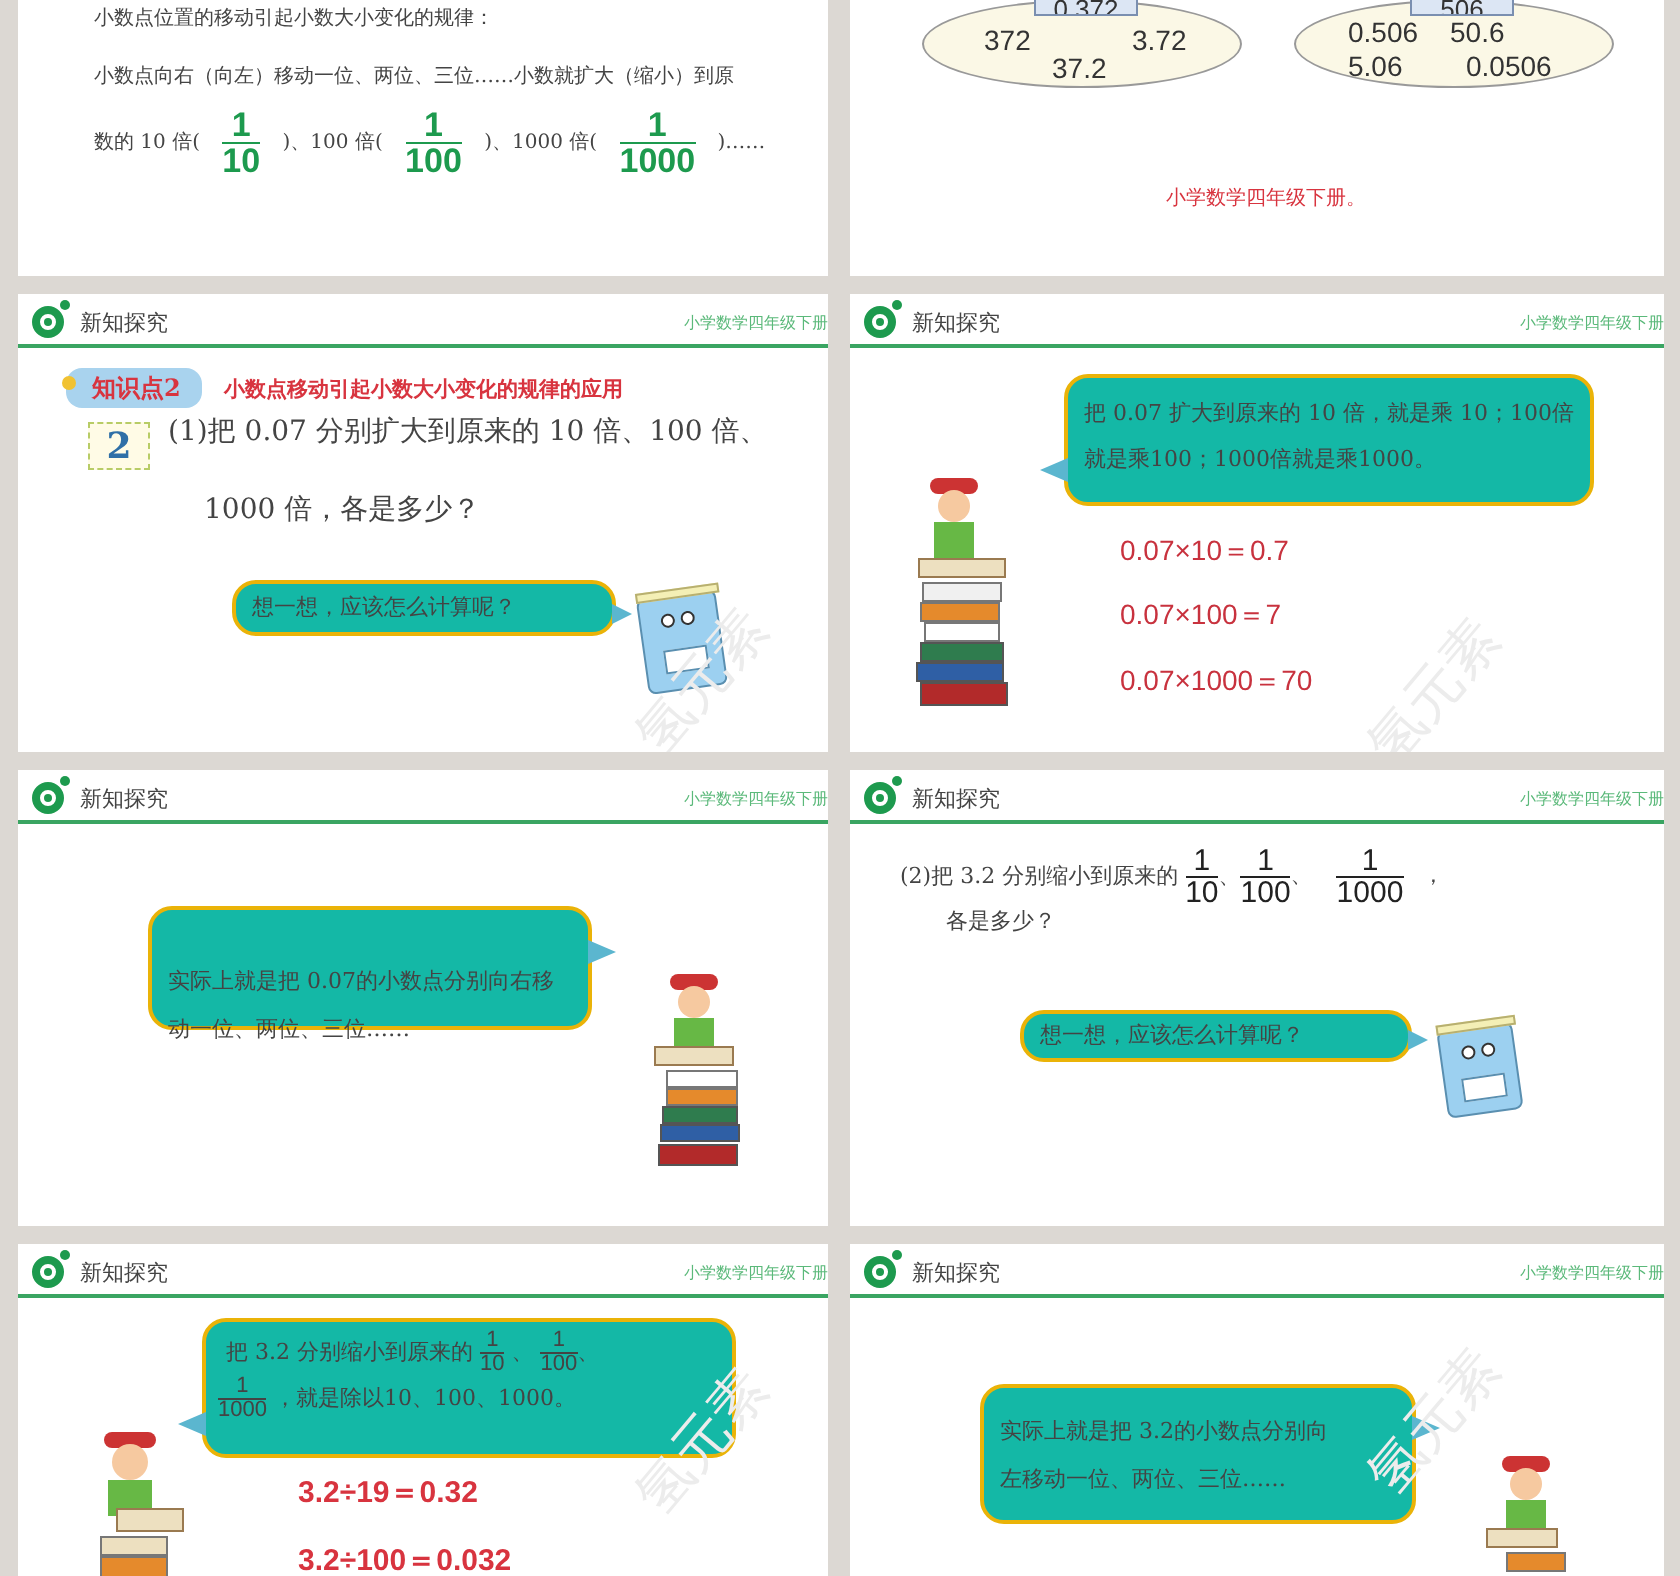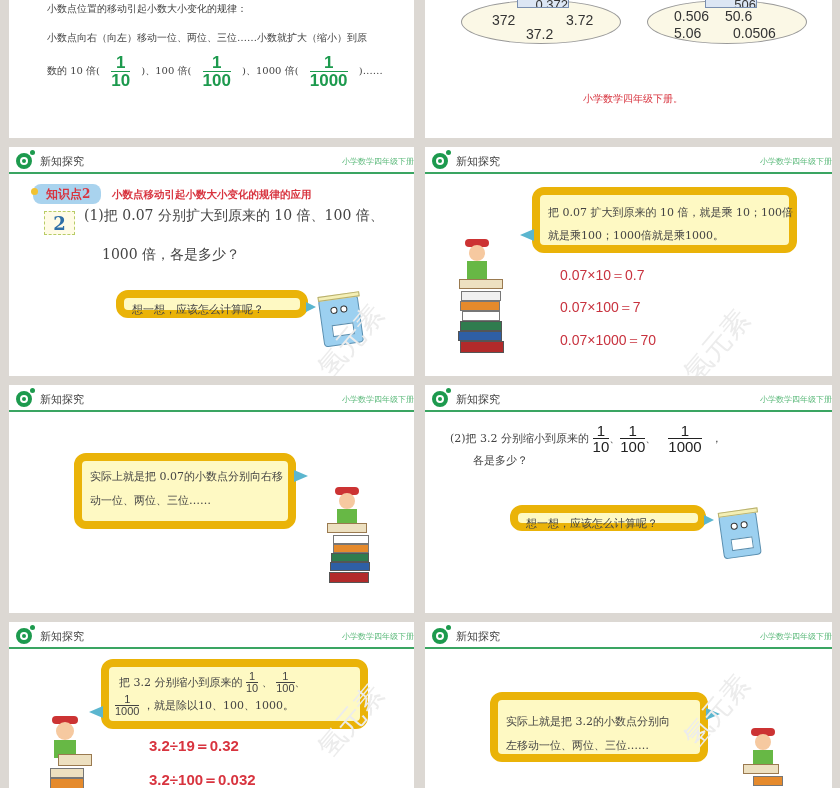--- a/index.html
+++ b/index.html
@@ -9,25 +9,25 @@
 .logo{position:absolute;left:7px;top:6px;width:16px;height:16px;border-radius:50%;border:4px solid #1d9a4e;background:#fff}
 .logo::after{content:"";position:absolute;left:2px;top:2px;width:4px;height:4px;border-radius:50%;background:#1d9a4e}
 .logo-dot{position:absolute;left:21px;top:3px;width:5px;height:5px;border-radius:50%;background:#1d9a4e}
 .hdr-title{position:absolute;left:31px;top:7px;font-size:11px;color:#444}
 .hdr-sub{position:absolute;right:0;top:9px;font-size:8px;color:#5bb97a}
 .txt{position:absolute;font-size:10.5px;color:#444;white-space:nowrap}
 .frac{display:inline-block;vertical-align:middle;text-align:center;font-family:"Liberation Sans",sans-serif;line-height:1}
 .frac .n{display:block;border-bottom:1.5px solid currentColor;padding:0 2px}
 .frac .d{display:block}
 .green{color:#1d9a4e;font-weight:bold}
-.bubble{position:absolute;border:8px solid #eab308;border-radius:12px;background:#fef9c3;font-size:12px;color:#444;line-height:22px;padding:8px 10px}
+.bubble{position:absolute;border:2px solid #eab308;border-radius:12px;background:#14b8a6;font-size:12px;color:#444;line-height:22px;padding:8px 10px}
 .red{color:#d8343f}
 .eq{position:absolute;font-family:"Liberation Sans",sans-serif;font-size:14px;color:#c8323e}
 .ellipse{position:absolute;border:1px solid #999;border-radius:50%;background:#fbf8e6;font-family:"Liberation Sans",sans-serif;font-size:14px;color:#333}
-.tag{position:absolute;background:#dce6f4;border:1px solid #7a8fb0;font-family:"Liberation Sans",sans-serif;font-size:13px;color:#333;text-align:right;line-height:10px;height:9px}
+.tag{position:absolute;background:#dce6f4;border:1px solid #7a8fb0;font-family:"Liberation Sans",sans-serif;font-size:13px;color:#333;text-align:center;line-height:10px;height:9px}
 .girl{position:absolute}
 .bookchar{position:absolute}
 .wm{position:absolute;color:#ececec;font-size:28px;transform:rotate(-50deg);pointer-events:none}
 </style>
 </head>
 <body>
 
 <div class="panel" style="left:9px;top:0;width:405px;height:138px">
   <div class="txt" style="left:38px;top:31px;font-size:10px">小数点向右（向左）移动一位、两位、三位……小数就扩大（缩小）到原</div>
   <div class="txt" style="left:38px;top:2px;font-size:10px">小数点位置的移动引起小数大小变化的规律：</div>
@@ -117,21 +117,21 @@
   <div class="wm" style="left:250px;top:180px">氢元素</div>
 </div>
 
 <div class="panel" style="left:9px;top:385px;width:405px;height:228px">
   <div class="hdr">
     <div class="logo"></div>
       <div class="logo-dot"></div>
     <div class="hdr-title">新知探究</div>
     <div class="hdr-sub">小学数学四年级下册</div>
   </div>
-  <div class="bubble" style="left:65px;top:68px;width:222px;height:76px;padding:4px 8px;font-size:11px;line-height:24px">
+  <div class="bubble" style="left:65px;top:68px;width:222px;height:62px;padding:24px 8px;font-size:11px;line-height:24px">
     <div style="white-space:nowrap">实际上就是把 0.07的小数点分别向右移</div>
     <div style="white-space:nowrap">动一位、两位、三位……</div>
   </div>
   <div style="position:absolute;left:285px;top:85px;width:0;height:0;border-top:6px solid transparent;border-bottom:6px solid transparent;border-left:14px solid #5bb6cf"></div>
   <div class="girl" style="left:318px;top:102px;width:46px;height:106px">
     <div style="position:absolute;left:8px;top:0;width:24px;height:8px;background:#c33;border-radius:4px"></div>
     <div style="position:absolute;left:12px;top:6px;width:16px;height:16px;background:#f6c9a0;border-radius:50%"></div>
     <div style="position:absolute;left:10px;top:22px;width:20px;height:16px;background:#67b845"></div>
     <div style="position:absolute;left:0;top:36px;width:40px;height:10px;background:#ede0c0;border:1px solid #9a7a50"></div>
     <div style="position:absolute;left:6px;top:48px;width:36px;height:9px;background:#fff;border:1px solid #777"></div>

